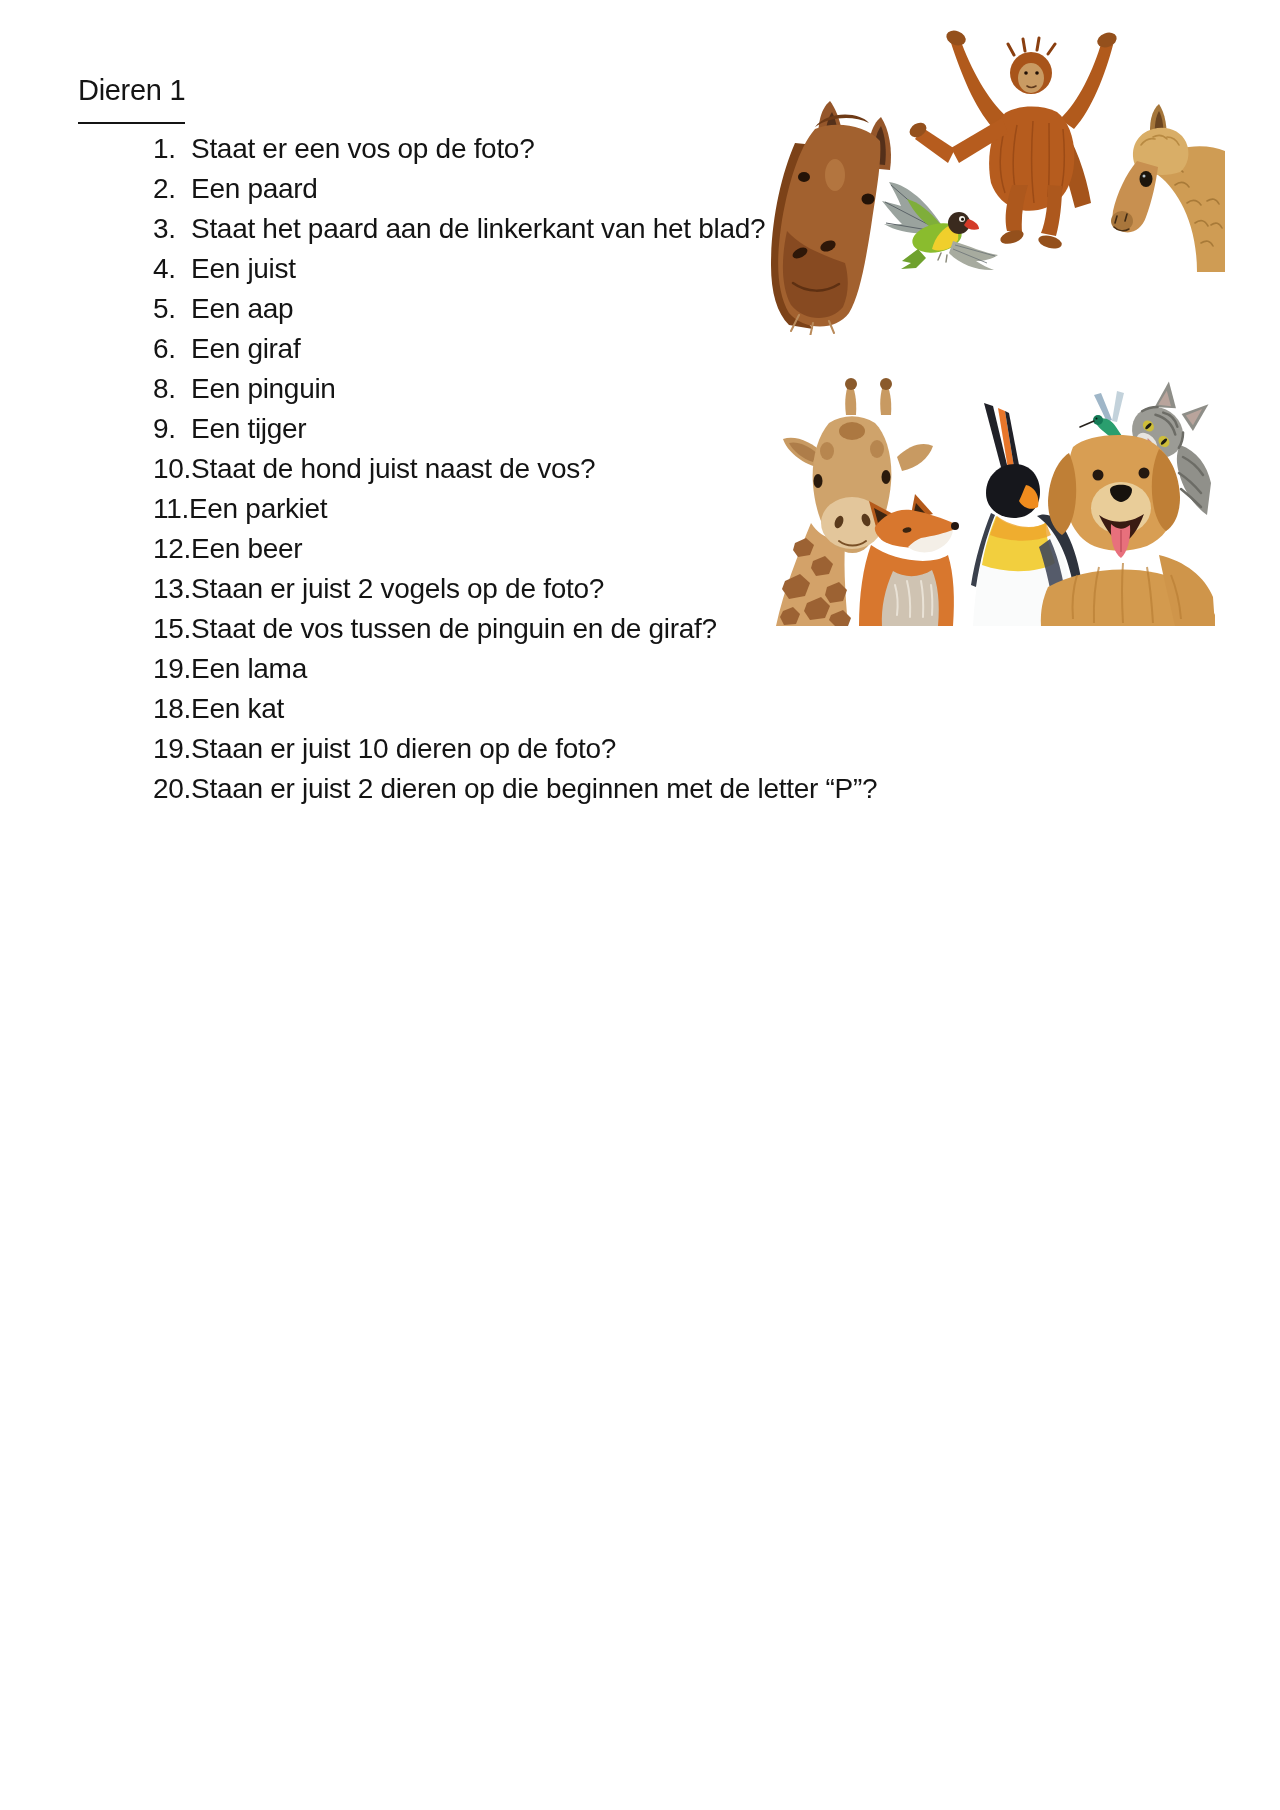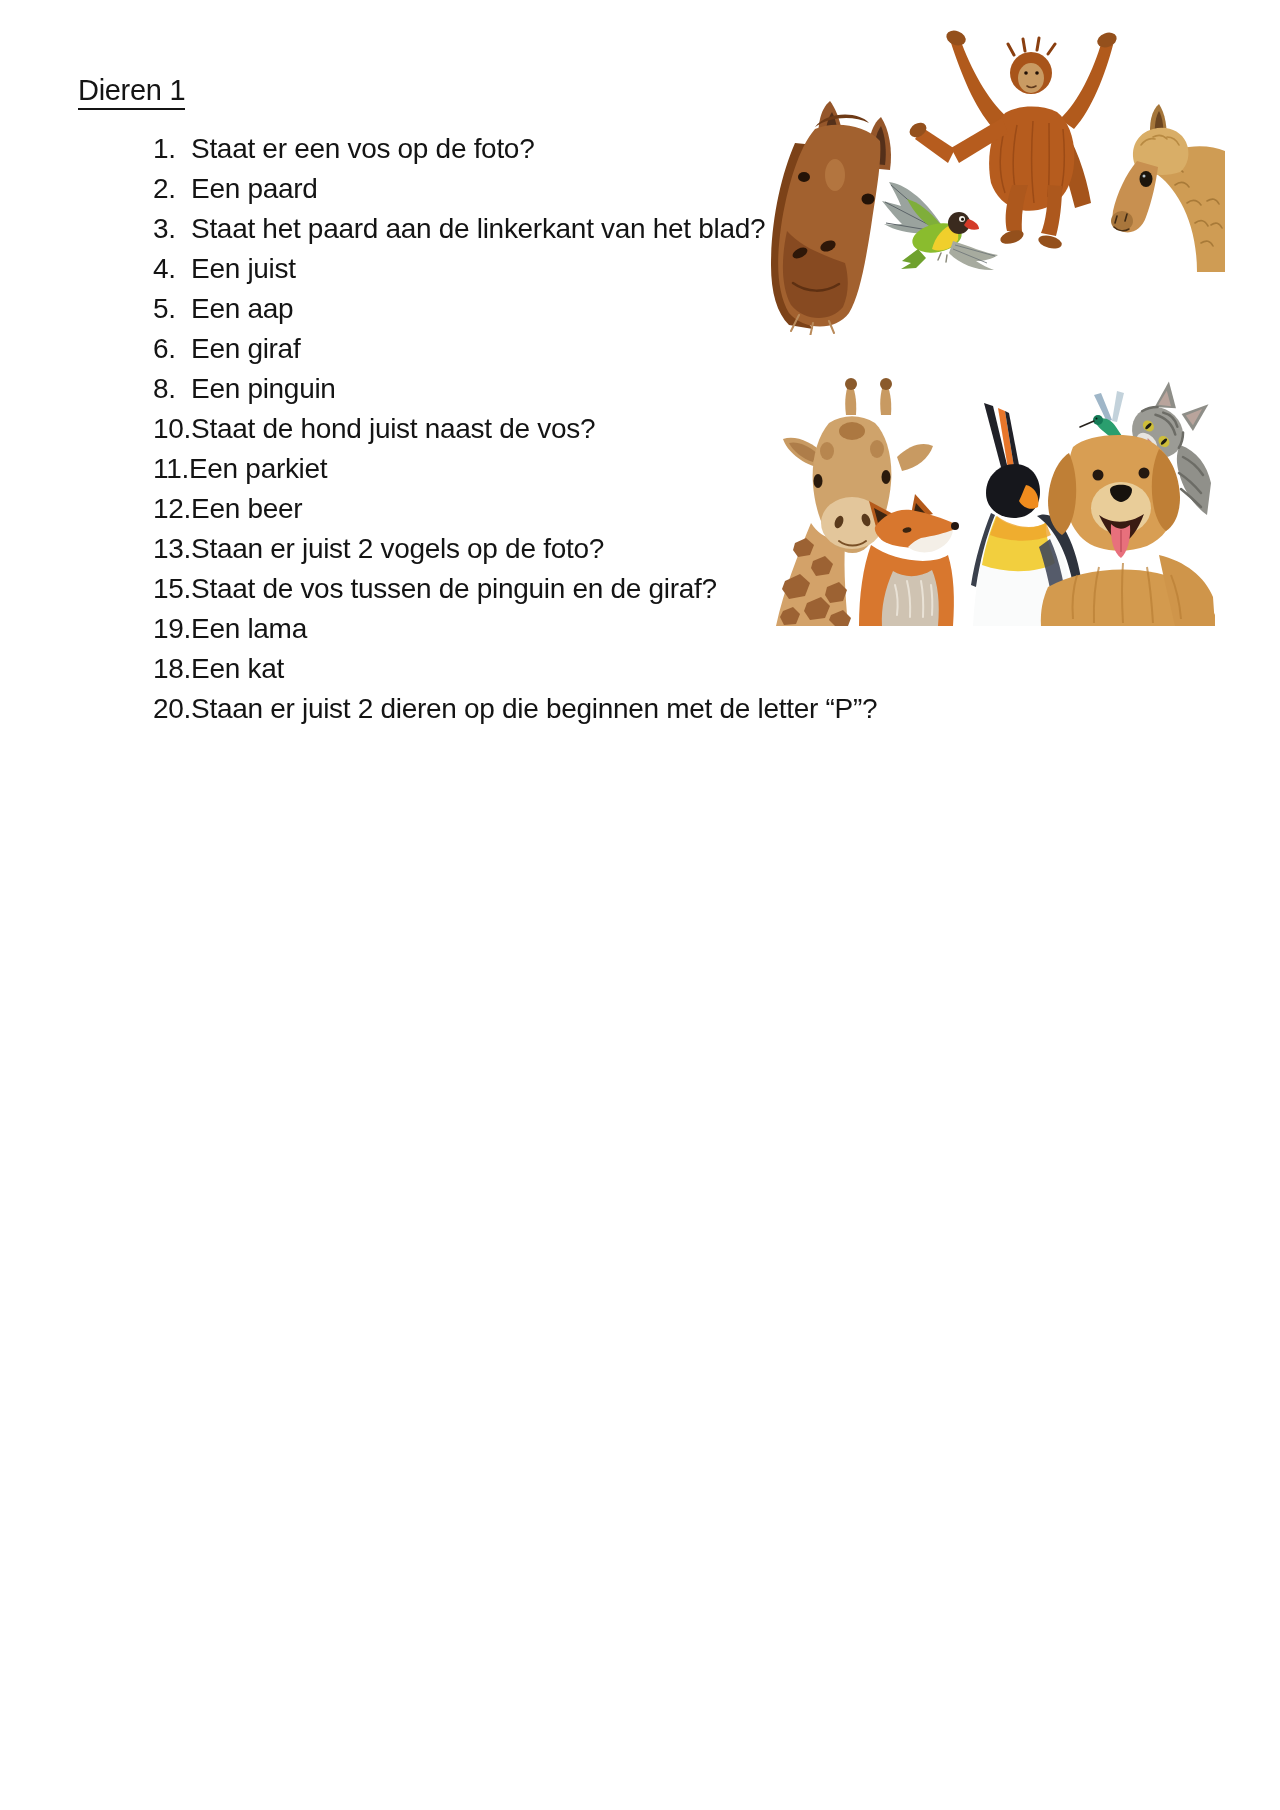--- a/index.html
+++ b/index.html
@@ -10,21 +10,21 @@
     color:#141414;
     position:relative;
     overflow:hidden;
     letter-spacing:-0.3px;
   }
   .page{position:absolute;inset:0;background:#ffffff;}
   .doc-title{
     position:absolute;left:78px;top:73px;
     font-size:29px;line-height:34px;
     border-bottom:2px solid #141414;
-    padding-bottom:1px;
+    padding-bottom:15px;
     display:inline-block;
   }
   .qlist{position:absolute;left:117px;top:129px;}
   .row{height:40px;line-height:40px;font-size:28px;white-space:nowrap;margin-left:36px;}
   .num{display:inline-block;}
   .num.d1{width:38px;}
   .collage{position:absolute;}
   .collage.top{left:755px;top:25px;}
   .collage.bottom{left:755px;top:375px;}
   svg{display:block;}
@@ -37,27 +37,29 @@
   <div class="doc-title">Dieren 1</div>
 
   <div class="qlist">
     <div class="row"><span class="num d1">1.</span><span class="txt">Staat er een vos op de foto?</span></div>
     <div class="row"><span class="num d1">2.</span><span class="txt">Een paard</span></div>
     <div class="row"><span class="num d1">3.</span><span class="txt">Staat het paard aan de linkerkant van het blad?</span></div>
     <div class="row"><span class="num d1">4.</span><span class="txt">Een juist</span></div>
     <div class="row"><span class="num d1">5.</span><span class="txt">Een aap</span></div>
     <div class="row"><span class="num d1">6.</span><span class="txt">Een giraf</span></div>
     <div class="row"><span class="num d1">8.</span><span class="txt">Een pinguin</span></div>
+    <div class="row"><span class="num d1">9.</span><span class="txt">Een tijger</span></div>
     <div class="row"><span class="num d2">10.</span><span class="txt">Staat de hond juist naast de vos?</span></div>
     <div class="row"><span class="num d2">11.</span><span class="txt">Een parkiet</span></div>
     <div class="row"><span class="num d2">12.</span><span class="txt">Een beer</span></div>
     <div class="row"><span class="num d2">13.</span><span class="txt">Staan er juist 2 vogels op de foto?</span></div>
     <div class="row"><span class="num d2">15.</span><span class="txt">Staat de vos tussen de pinguin en de giraf?</span></div>
     <div class="row"><span class="num d2">19.</span><span class="txt">Een lama</span></div>
     <div class="row"><span class="num d2">18.</span><span class="txt">Een kat</span></div>
+    <div class="row"><span class="num d2">19.</span><span class="txt">Staan er juist 10 dieren op de foto?</span></div>
     <div class="row"><span class="num d2">20.</span><span class="txt">Staan er juist 2 dieren op die beginnen met de letter “P”?</span></div>
   </div>
 
   <div class="collage top">
   <svg width="470" height="310" viewBox="0 0 470 310">
 
     <g>
       <path d="M40,118 C26,150 16,196 16,240 C16,268 22,288 34,300 L58,304 C40,284 34,250 38,212 C42,176 50,144 60,120 Z" fill="#7c4218"></path>
       <path d="M66,130 C60,104 65,84 75,76 C84,88 90,110 88,132 Z" fill="#95562a"></path>
       <path d="M71,126 C69,107 72,94 77,87 C82,96 84,112 83,126 Z" fill="#54301a"></path>

